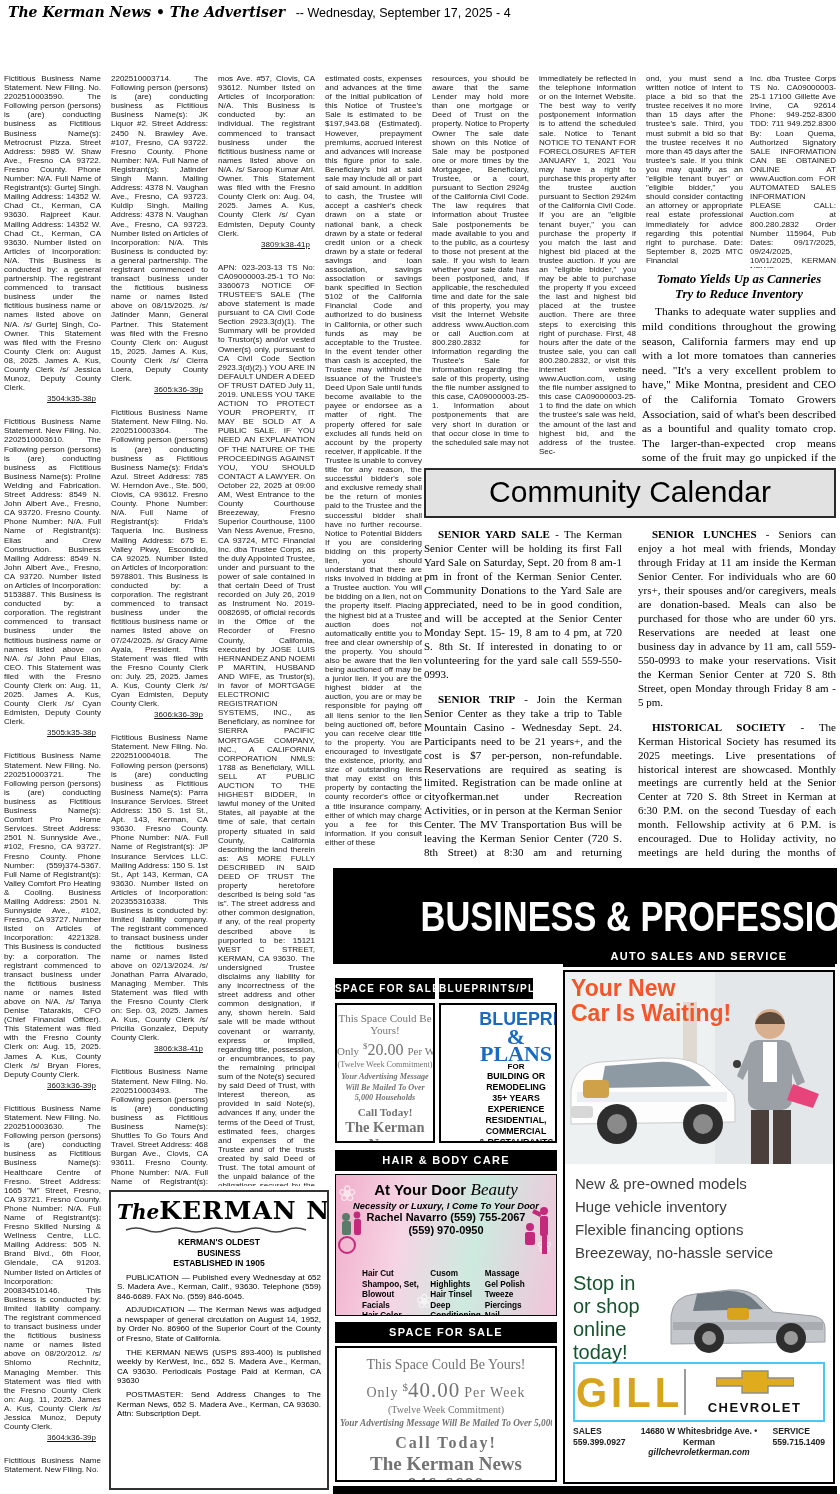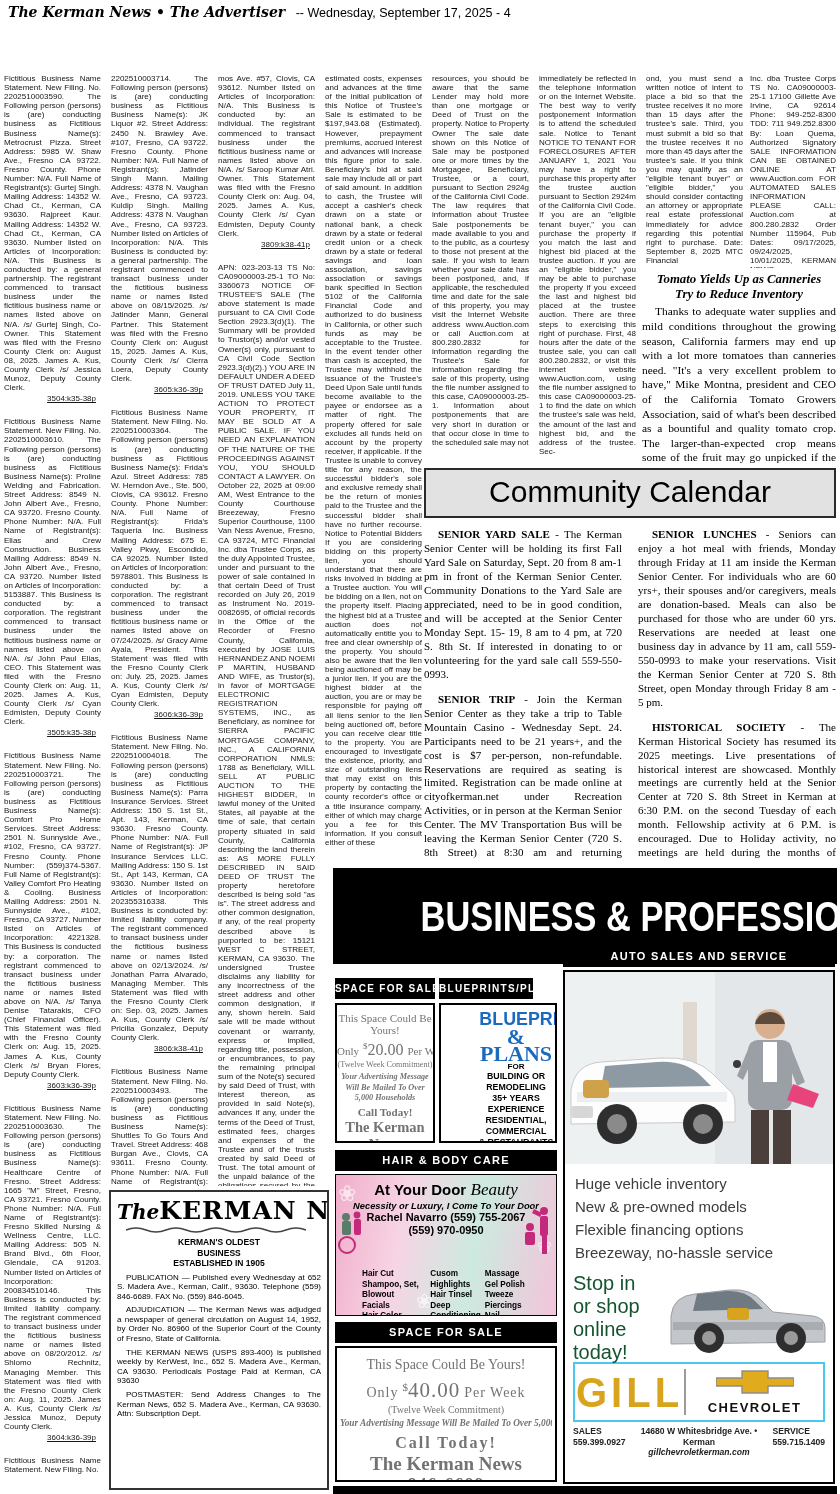--- a/index.html
+++ b/index.html
@@ -317,20 +317,21 @@
       <div class="price"><span class="only">Only</span> <span class="dollar">$</span><span class="amt">40.00</span> <span class="per">Per Week</span></div>
       <div class="commit">(Twelve Week Commitment)</div>
       <div class="msg" style="white-space:nowrap;overflow:hidden;">Your Advertising Message Will Be Mailed To Over 5,000 Households</div>
       <div class="call">Call Today!</div>
       <div class="paper">The Kerman News</div>
       <div class="phone">846-6689</div>
     </div>
 
     <div class="auto-zone">
       <div class="auto-photo">
+        <div class="auto-headline"><span>Your New</span><br><span>Car Is Waiting!</span></div>
         <svg width="268" height="192" viewBox="0 0 268 192">
           <rect width="268" height="192" fill="#eef1f2"></rect>
           <rect x="150" y="0" width="118" height="192" fill="#e4e7e9"></rect>
           <rect x="118" y="30" width="14" height="70" fill="#d8cfc4" opacity="0.7"></rect>
 
           <circle cx="205" cy="52" r="15" fill="#d9b08f"></circle>
           <path d="M205 40 a15 15 0 0 1 15 12 l-30 0 a15 15 0 0 1 15 -12z" fill="#5d4a3a"></path>
           <rect x="183" y="68" width="44" height="70" rx="10" fill="#9aa0a6"></rect>
           <rect x="198" y="70" width="14" height="40" fill="#fff"></rect>
           <path d="M186 70 l-14 34 6 4 14 -30z" fill="#9aa0a6"></path>
@@ -345,22 +346,22 @@
           <rect x="12" y="120" width="150" height="10" fill="#eceff1"></rect>
           <rect x="18" y="108" width="26" height="18" rx="4" fill="#cfa24a"></rect>
           <circle cx="52" cy="152" r="20" fill="#2e2e2e"></circle>
             <circle cx="52" cy="152" r="10" fill="#8a8a8a"></circle>
           <circle cx="138" cy="152" r="20" fill="#2e2e2e"></circle>
             <circle cx="138" cy="152" r="10" fill="#8a8a8a"></circle>
           <rect x="6" y="134" width="22" height="12" rx="3" fill="#d7d7d7"></rect>
         </svg>
       </div>
       <div class="auto-bullets">
+        <div>New &amp; pre-owned models</div>
         <div>Huge vehicle inventory</div>
-        <div>New &amp; pre-owned models</div>
         <div>Flexible financing options</div>
         <div>Breezeway, no-hassle service</div>
       </div>
       <div class="auto-bottom">
         <div class="stopin">
           <div>Stop in</div>
           <div>or shop</div>
           <div>online</div>
           <div>today!</div>
         </div>

